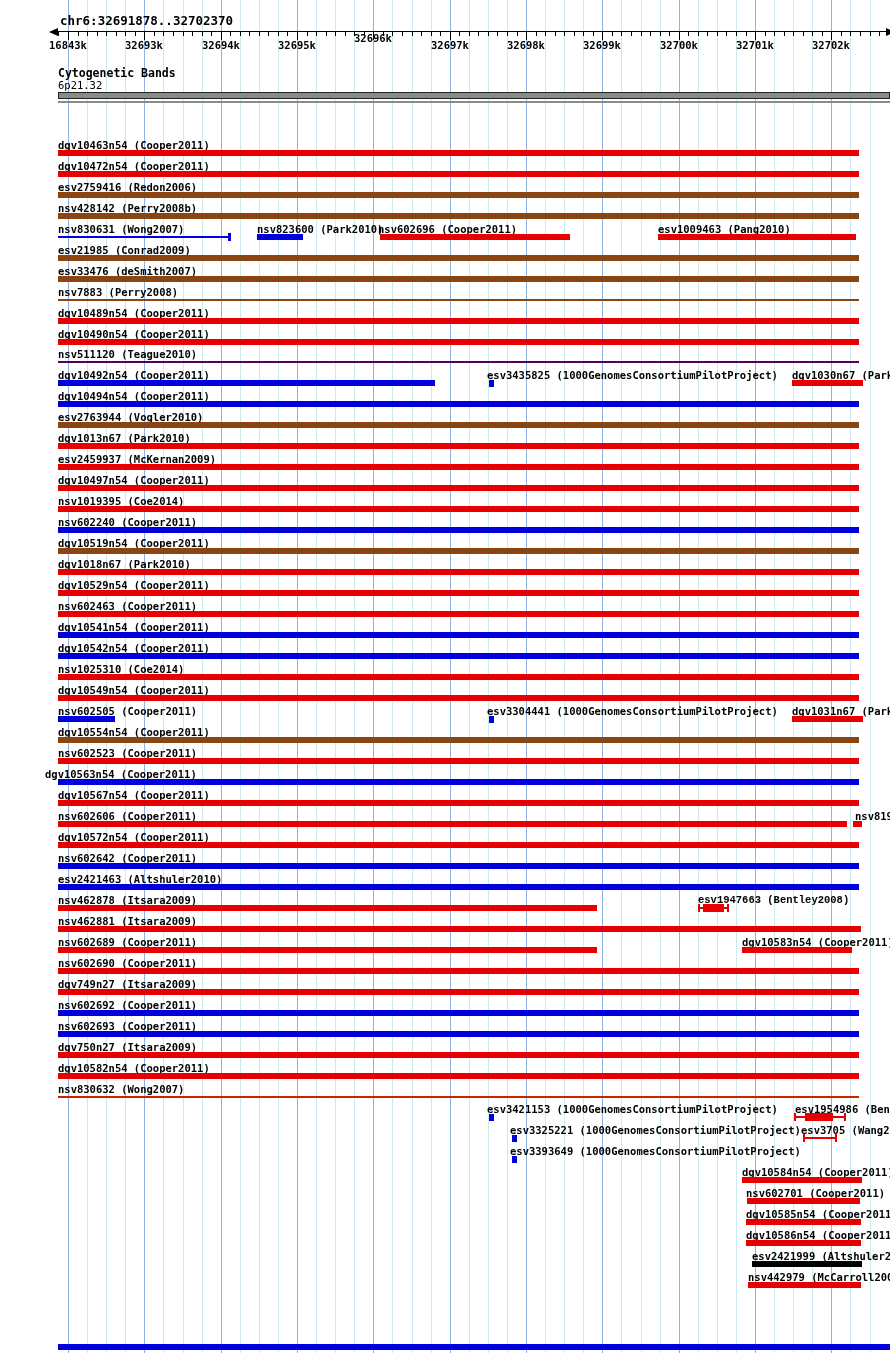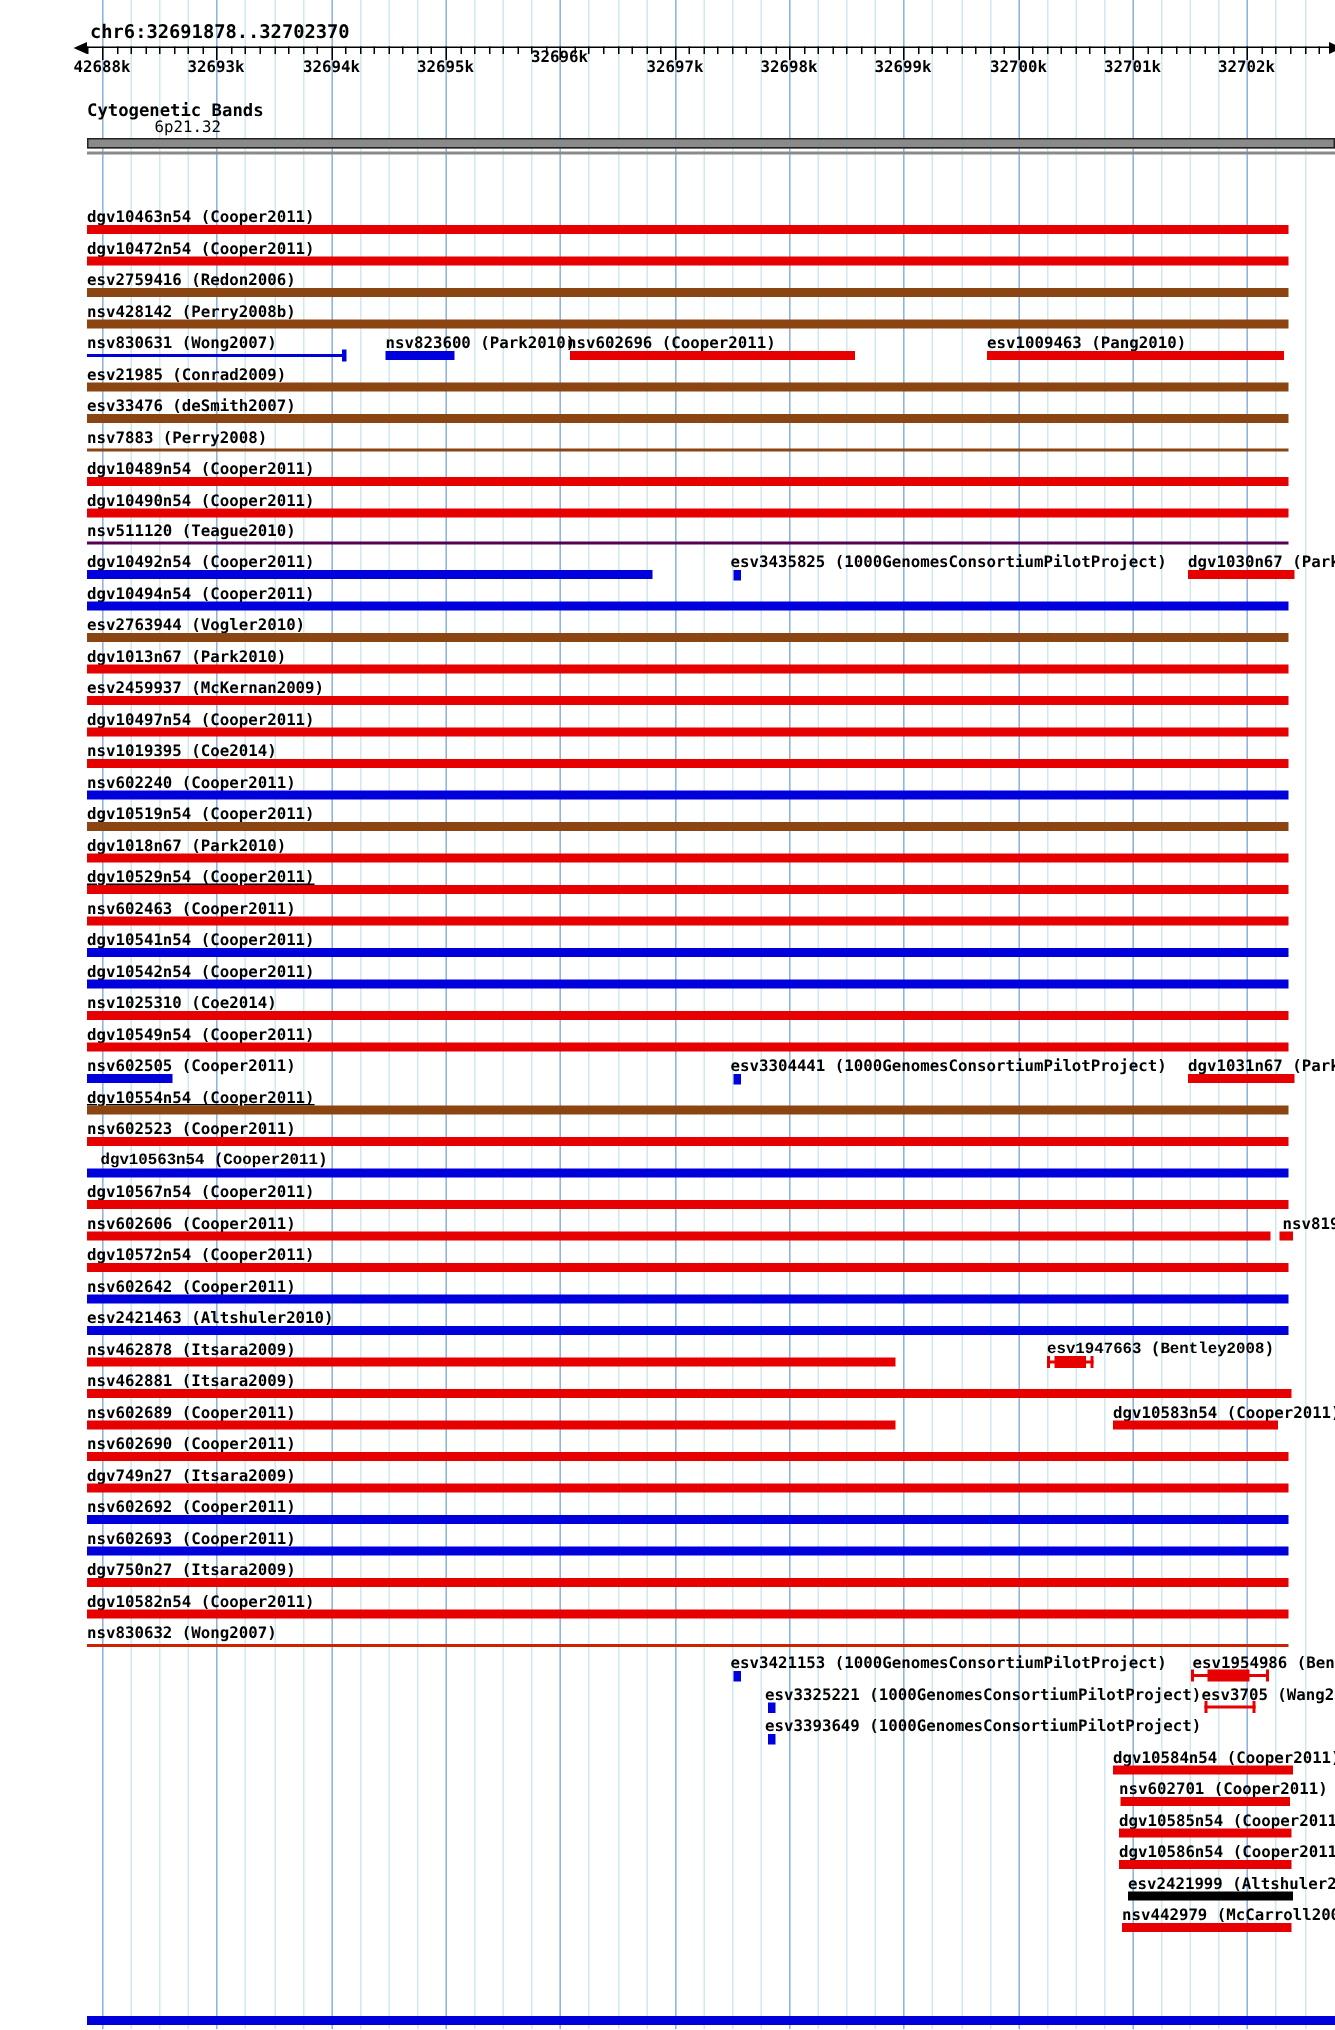--- a/index.html
+++ b/index.html
@@ -166,36 +166,36 @@
         <div class="tick" style="left: 793.232px; top: 31px; width: 1px; height: 5px; background: rgb(0, 0, 0);"></div>
         <div class="tick" style="left: 802.775px; top: 31px; width: 1px; height: 5px; background: rgb(0, 0, 0);"></div>
         <div class="tick" style="left: 812.317px; top: 31px; width: 1px; height: 5px; background: rgb(0, 0, 0);"></div>
         <div class="tick" style="left: 821.86px; top: 31px; width: 1px; height: 5px; background: rgb(0, 0, 0);"></div>
         <div class="tick" style="left: 831.403px; top: 31px; width: 1px; height: 9px; background: rgb(0, 0, 0);"></div>
         <div class="tick" style="left: 840.945px; top: 31px; width: 1px; height: 5px; background: rgb(0, 0, 0);"></div>
         <div class="tick" style="left: 850.487px; top: 31px; width: 1px; height: 5px; background: rgb(0, 0, 0);"></div>
         <div class="tick" style="left: 860.03px; top: 31px; width: 1px; height: 5px; background: rgb(0, 0, 0);"></div>
         <div class="tick" style="left: 869.572px; top: 31px; width: 1px; height: 5px; background: rgb(0, 0, 0);"></div>
         <div class="tick" style="left: 879.115px; top: 31px; width: 1px; height: 5px; background: rgb(0, 0, 0);"></div>
-        <div class="rlabel" style="left: 49px; top: 39px;">42688k</div>
+        <div class="rlabel" style="left: 49px; top: 39px;">16843k</div>
         <div class="rlabel" style="left: 125px; top: 39px;">32693k</div>
         <div class="rlabel" style="left: 202px; top: 39px;">32694k</div>
         <div class="rlabel" style="left: 278px; top: 39px;">32695k</div>
         <div class="rlabel" style="left: 354px; top: 32px;">32696k</div>
         <div class="rlabel" style="left: 431px; top: 39px;">32697k</div>
         <div class="rlabel" style="left: 507px; top: 39px;">32698k</div>
         <div class="rlabel" style="left: 583px; top: 39px;">32699k</div>
         <div class="rlabel" style="left: 660px; top: 39px;">32700k</div>
         <div class="rlabel" style="left: 736px; top: 39px;">32701k</div>
         <div class="rlabel" style="left: 812px; top: 39px;">32702k</div>
       </div>
   </div>
 
   <div class="txt hdr" style="left:58px;top:66px;">Cytogenetic Bands</div>
-  <div class="txt sub" style="left:58px;top:79px;margin-left:45px;">6p21.32</div>
+  <div class="txt sub" style="left:58px;top:79px;">6p21.32</div>
   <div class="bar" style="left:58px;top:92px;width:832px;height:7px;box-sizing:border-box;border:1px solid #222;background:#8a8a8a;"></div>
   <div class="bar" style="left:58px;top:101px;width:832px;height:2px;background:#8a8a8a;"></div>
 
 
   <div id="tracks">
       <div class="flabel" style="left: 58px; top: 140px;">dgv10463n54 (Cooper2011)</div>
       <div class="bar" style="left: 58px; top: 150px; width: 801px; height: 6px; background: rgb(230, 0, 0);"></div>
       <div class="flabel" style="left: 58px; top: 161px;">dgv10472n54 (Cooper2011)</div>
       <div class="bar" style="left: 58px; top: 171px; width: 801px; height: 6px; background: rgb(230, 0, 0);"></div>
       <div class="flabel" style="left: 58px; top: 182px;">esv2759416 (Redon2006)</div>
@@ -262,21 +262,21 @@
       <div class="flabel" style="left: 58px; top: 706px;">nsv602505 (Cooper2011)</div>
       <div class="bar" style="left: 58px; top: 716px; width: 57px; height: 6px; background: rgb(0, 0, 221);"></div>
       <div class="flabel" style="left: 487px; top: 706px;">esv3304441 (1000GenomesConsortiumPilotProject)</div>
       <div class="bar" style="left: 489px; top: 716px; width: 5px; height: 7px; background: rgb(0, 0, 221);"></div>
       <div class="flabel" style="left: 792px; top: 706px;">dgv1031n67 (Park2010)</div>
       <div class="bar" style="left: 792px; top: 716px; width: 71px; height: 6px; background: rgb(230, 0, 0);"></div>
       <div class="flabel" style="left: 58px; top: 727px; text-decoration: underline;">dgv10554n54 (Cooper2011)</div>
       <div class="bar" style="left: 58px; top: 737px; width: 801px; height: 6px; background: rgb(139, 69, 19);"></div>
       <div class="flabel" style="left: 58px; top: 748px;">nsv602523 (Cooper2011)</div>
       <div class="bar" style="left: 58px; top: 758px; width: 801px; height: 6px; background: rgb(230, 0, 0);"></div>
-      <div class="flabel" style="left: 67px; top: 769px; font-family: Liberation Mono, monospace;">dgv10563n54 (Cooper2011)</div>
+      <div class="flabel" style="left: 45px; top: 769px;">dgv10563n54 (Cooper2011)</div>
       <div class="bar" style="left: 58px; top: 779px; width: 801px; height: 6px; background: rgb(0, 0, 221);"></div>
       <div class="flabel" style="left: 58px; top: 790px;">dgv10567n54 (Cooper2011)</div>
       <div class="bar" style="left: 58px; top: 800px; width: 801px; height: 6px; background: rgb(230, 0, 0);"></div>
       <div class="flabel" style="left: 58px; top: 811px;">nsv602606 (Cooper2011)</div>
       <div class="bar" style="left: 58px; top: 821px; width: 789px; height: 6px; background: rgb(230, 0, 0);"></div>
       <div class="flabel" style="left: 855px; top: 811px;">nsv819</div>
       <div class="bar" style="left: 853px; top: 821px; width: 9px; height: 6px; background: rgb(230, 0, 0);"></div>
       <div class="flabel" style="left: 58px; top: 832px;">dgv10572n54 (Cooper2011)</div>
       <div class="bar" style="left: 58px; top: 842px; width: 801px; height: 6px; background: rgb(230, 0, 0);"></div>
       <div class="flabel" style="left: 58px; top: 853px;">nsv602642 (Cooper2011)</div>

